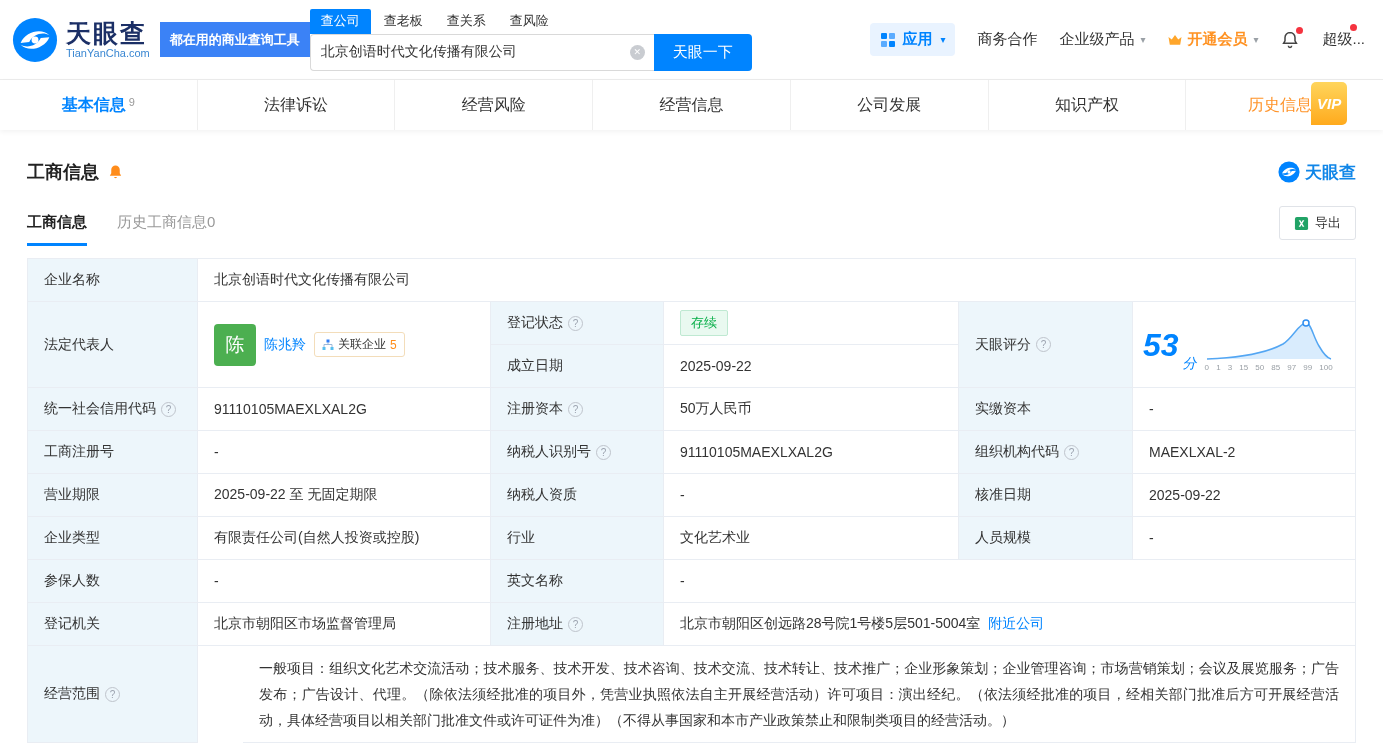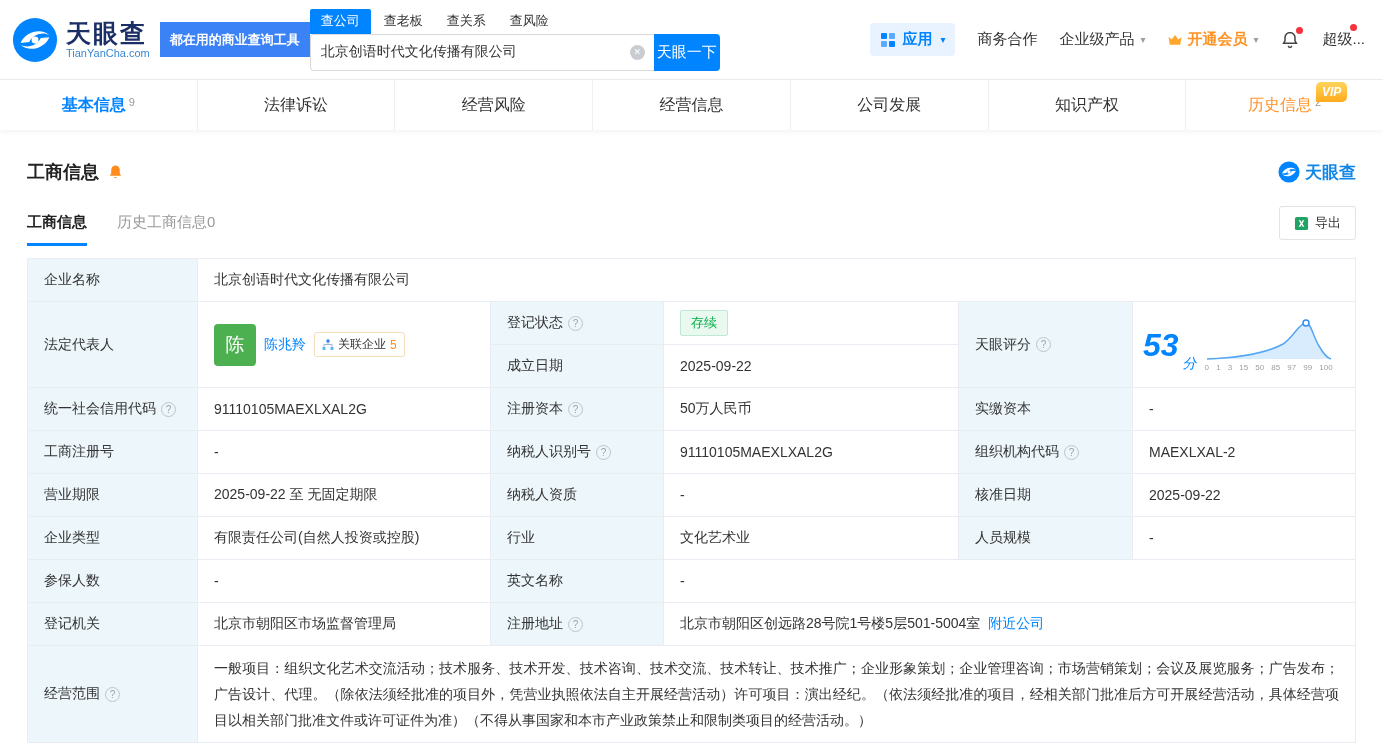--- a/index.html
+++ b/index.html
@@ -15,42 +15,42 @@
   .banner { margin-left:10px; background:#3b82f6; color:#fff; font-size:13px; font-weight:bold; padding:7px 10px; line-height:1.65; white-space:nowrap; }
 
   .search-block { }
   .search-tabs { display:flex; align-items:flex-end; gap:2px; }
   .stab { font-size:13px; padding:3px 11px 4px; color:#333; cursor:pointer; }
   .stab.active { background:#0084ff; color:#fff; border-radius:2px 2px 0 0; }
   .search-row { display:flex; }
   .search-input-wrap { position:relative; }
   .search-input-wrap input { width:344px; height:37px; border:1px solid #d9d9d9; border-right:none; border-radius:4px 0 0 4px; padding:0 30px 0 10px; font-size:14px; color:#333; outline:none; font-family:inherit; }
   .clear-icon { position:absolute; right:9px; top:11px; width:15px; height:15px; border-radius:50%; background:#c9ccd1; color:#fff; font-size:9px; display:flex; align-items:center; justify-content:center; cursor:pointer; }
-  .search-btn { width:66px; height:37px; background:#0084ff; color:#fff; border:none; font-size:15px; border-radius:0 4px 4px 0; cursor:pointer; font-family:inherit; }
+  .search-btn { width:98px; height:37px; background:#0084ff; color:#fff; border:none; font-size:15px; border-radius:0 4px 4px 0; cursor:pointer; font-family:inherit; }
 
   .header-right { margin-left:auto; display:flex; align-items:center; gap:22px; font-size:15px; white-space:nowrap; }
   .apps-chip { display:flex; align-items:center; gap:6px; background:#e9f3ff; color:#0084ff; padding:7px 10px; border-radius:4px; cursor:pointer; font-weight:bold; }
   .caret { font-size:10px; color:#9aa0a6; margin-left:2px; }
   .apps-chip .caret { color:#0084ff; }
   .hlink { color:#333; display:flex; align-items:center; gap:4px; cursor:pointer; }
   .hlink.vip { color:#ff9222; font-weight:bold; }
   .bell-wrap { position:relative; cursor:pointer; display:flex; }
   .red-dot { position:absolute; top:-3px; right:-3px; width:7px; height:7px; background:#f5333f; border-radius:50%; }
   .super-wrap { position:relative; }
   .super-wrap .red-dot { top:-6px; right:8px; }
 
   
   .main-tabs { display:flex; height:50px; background:#fff; box-shadow:0 2px 5px rgba(0,0,0,.05); position:relative; }
   .mtab { flex:1; display:flex; align-items:center; justify-content:center; font-size:16px; color:#333; cursor:pointer; }
   .mtab + .mtab { border-left:1px solid #efefef; }
   .mtab.active { color:#0084ff; font-weight:bold; }
   .mtab.vip-tab { color:#ff9329; }
   .tab-label { position:relative; display:inline-flex; align-items:flex-start; }
   .cnt { font-size:11px; color:#999; margin-left:3px; font-weight:normal; transform:translateY(1px); }
-  .vip-tag { position:absolute; top:-13px; right:-26px; background:linear-gradient(180deg,#ffd55c,#ffaa1d); color:#fff; font-size:12px; font-weight:bold; font-style:italic; padding:3px 6px; border-radius:5px 5px 5px 0; }
+  .vip-tag { position:absolute; top:-13px; right:-26px; background:linear-gradient(180deg,#ffd55c,#ffaa1d); color:#fff; font-size:15px; font-weight:bold; font-style:italic; padding:13px 6px; border-radius:5px 5px 5px 0; }
 
   
   .content { padding:0 27px; }
   .section-head { margin-top:30px; display:flex; justify-content:space-between; align-items:center; }
   .sec-title-wrap { display:flex; align-items:center; gap:8px; }
   .sec-title { font-size:18px; font-weight:bold; color:#222; }
   .watermark { display:flex; align-items:center; gap:5px; font-size:17px; font-weight:bold; color:#1086e8; }
 
   .subtab-row { margin-top:22px; display:flex; justify-content:space-between; align-items:flex-end; }
   .subtabs { display:flex; gap:30px; }
@@ -77,21 +77,21 @@
 
   .score-cell { gap:4px; padding:0 10px; }
   .score-num { font-size:32px; font-weight:bold; font-style:italic; color:#0084ff; line-height:1; }
   .score-unit { font-size:14px; font-style:italic; color:#0084ff; align-self:flex-end; margin-bottom:14px; }
   .score-chart { margin-left:4px; display:flex; flex-direction:column; }
   .axis { display:flex; justify-content:space-between; width:128px; font-size:8px; color:#9aa0a6; }
 
   .addr-cell { gap:8px; }
   .blue-link { color:#0084ff; cursor:pointer; white-space:nowrap; }
 
-  .multiline { display:block; padding:9px 16px; line-height:26px; text-align:justify; }
+  .multiline { display:block; padding:9px 16px; line-height:26px; text-align:justify;margin-left:45px; }
 </style>
 </head>
 <body>
 
 <div class="header">
   <div class="logo">
     <svg width="46" height="46" viewBox="0 0 48 48">
       <circle cx="24" cy="24" r="23" fill="#0084ff"></circle>
       <path d="M9 27 C14 15 31 11 39 19 C32 15 22 18 18 26 Z" fill="#fff"></path>
       <path d="M39 21 C34 33 17 37 9 29 C16 33 26 30 30 22 Z" fill="#fff"></path>

